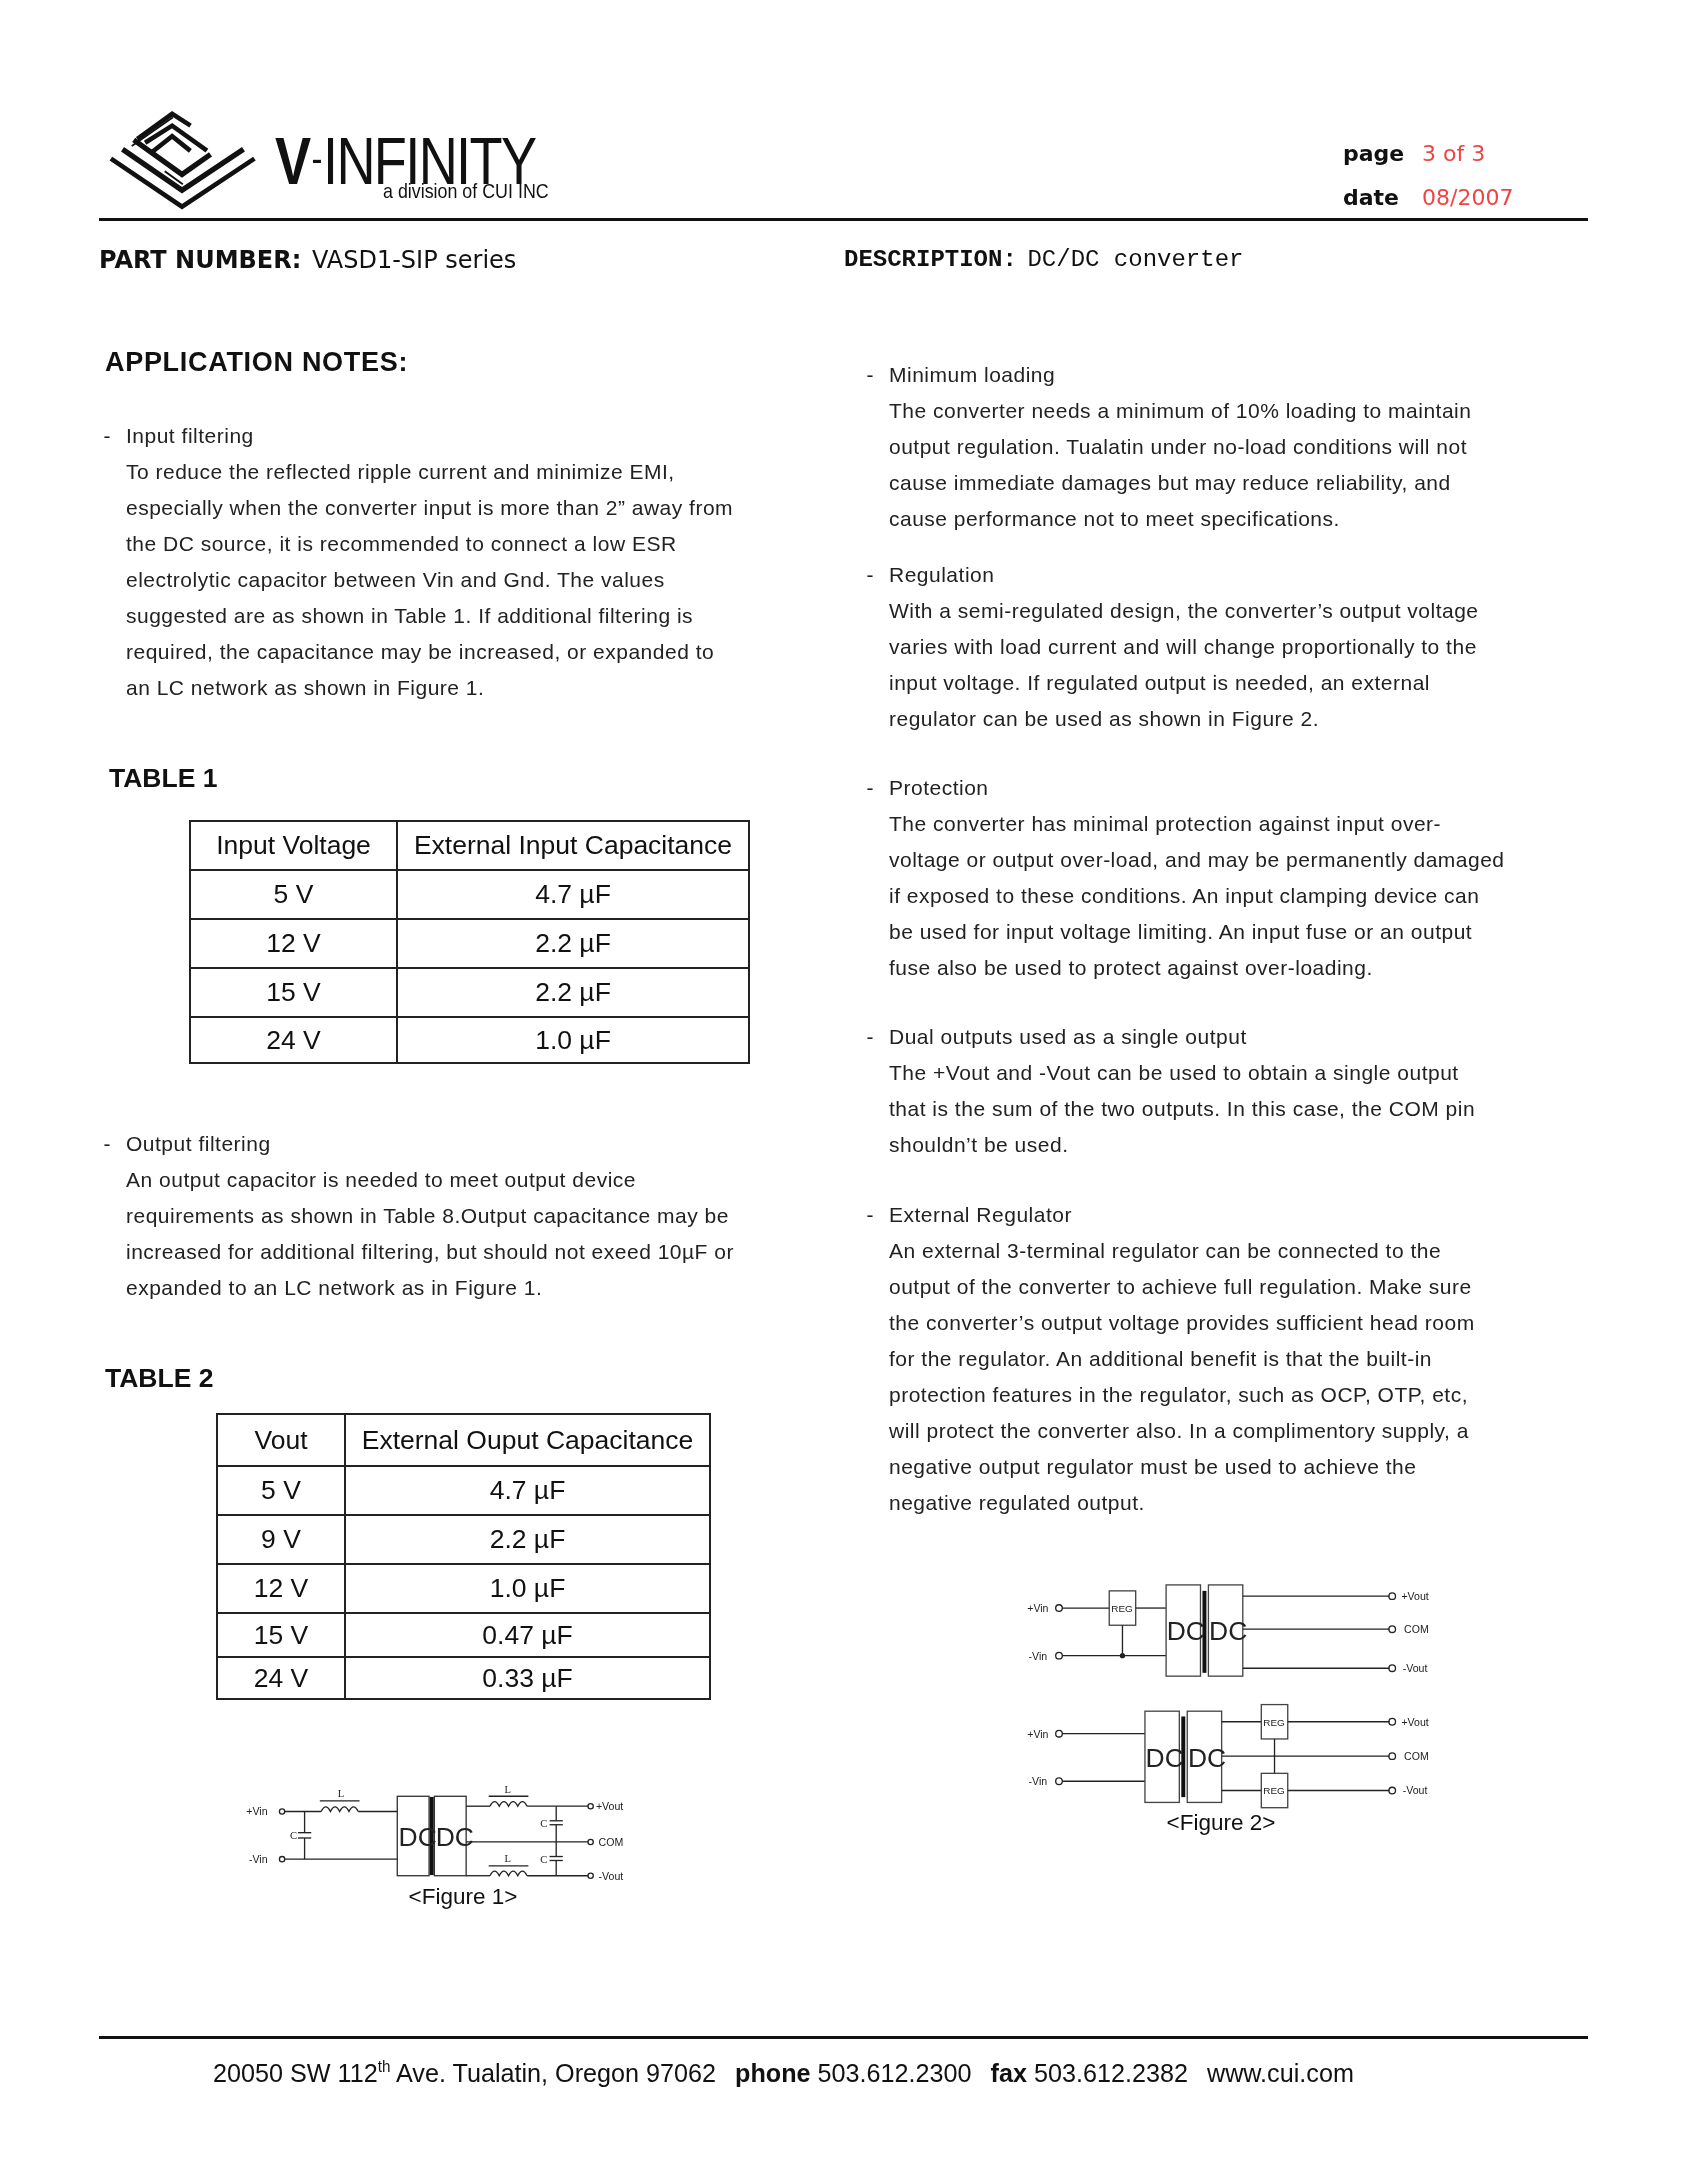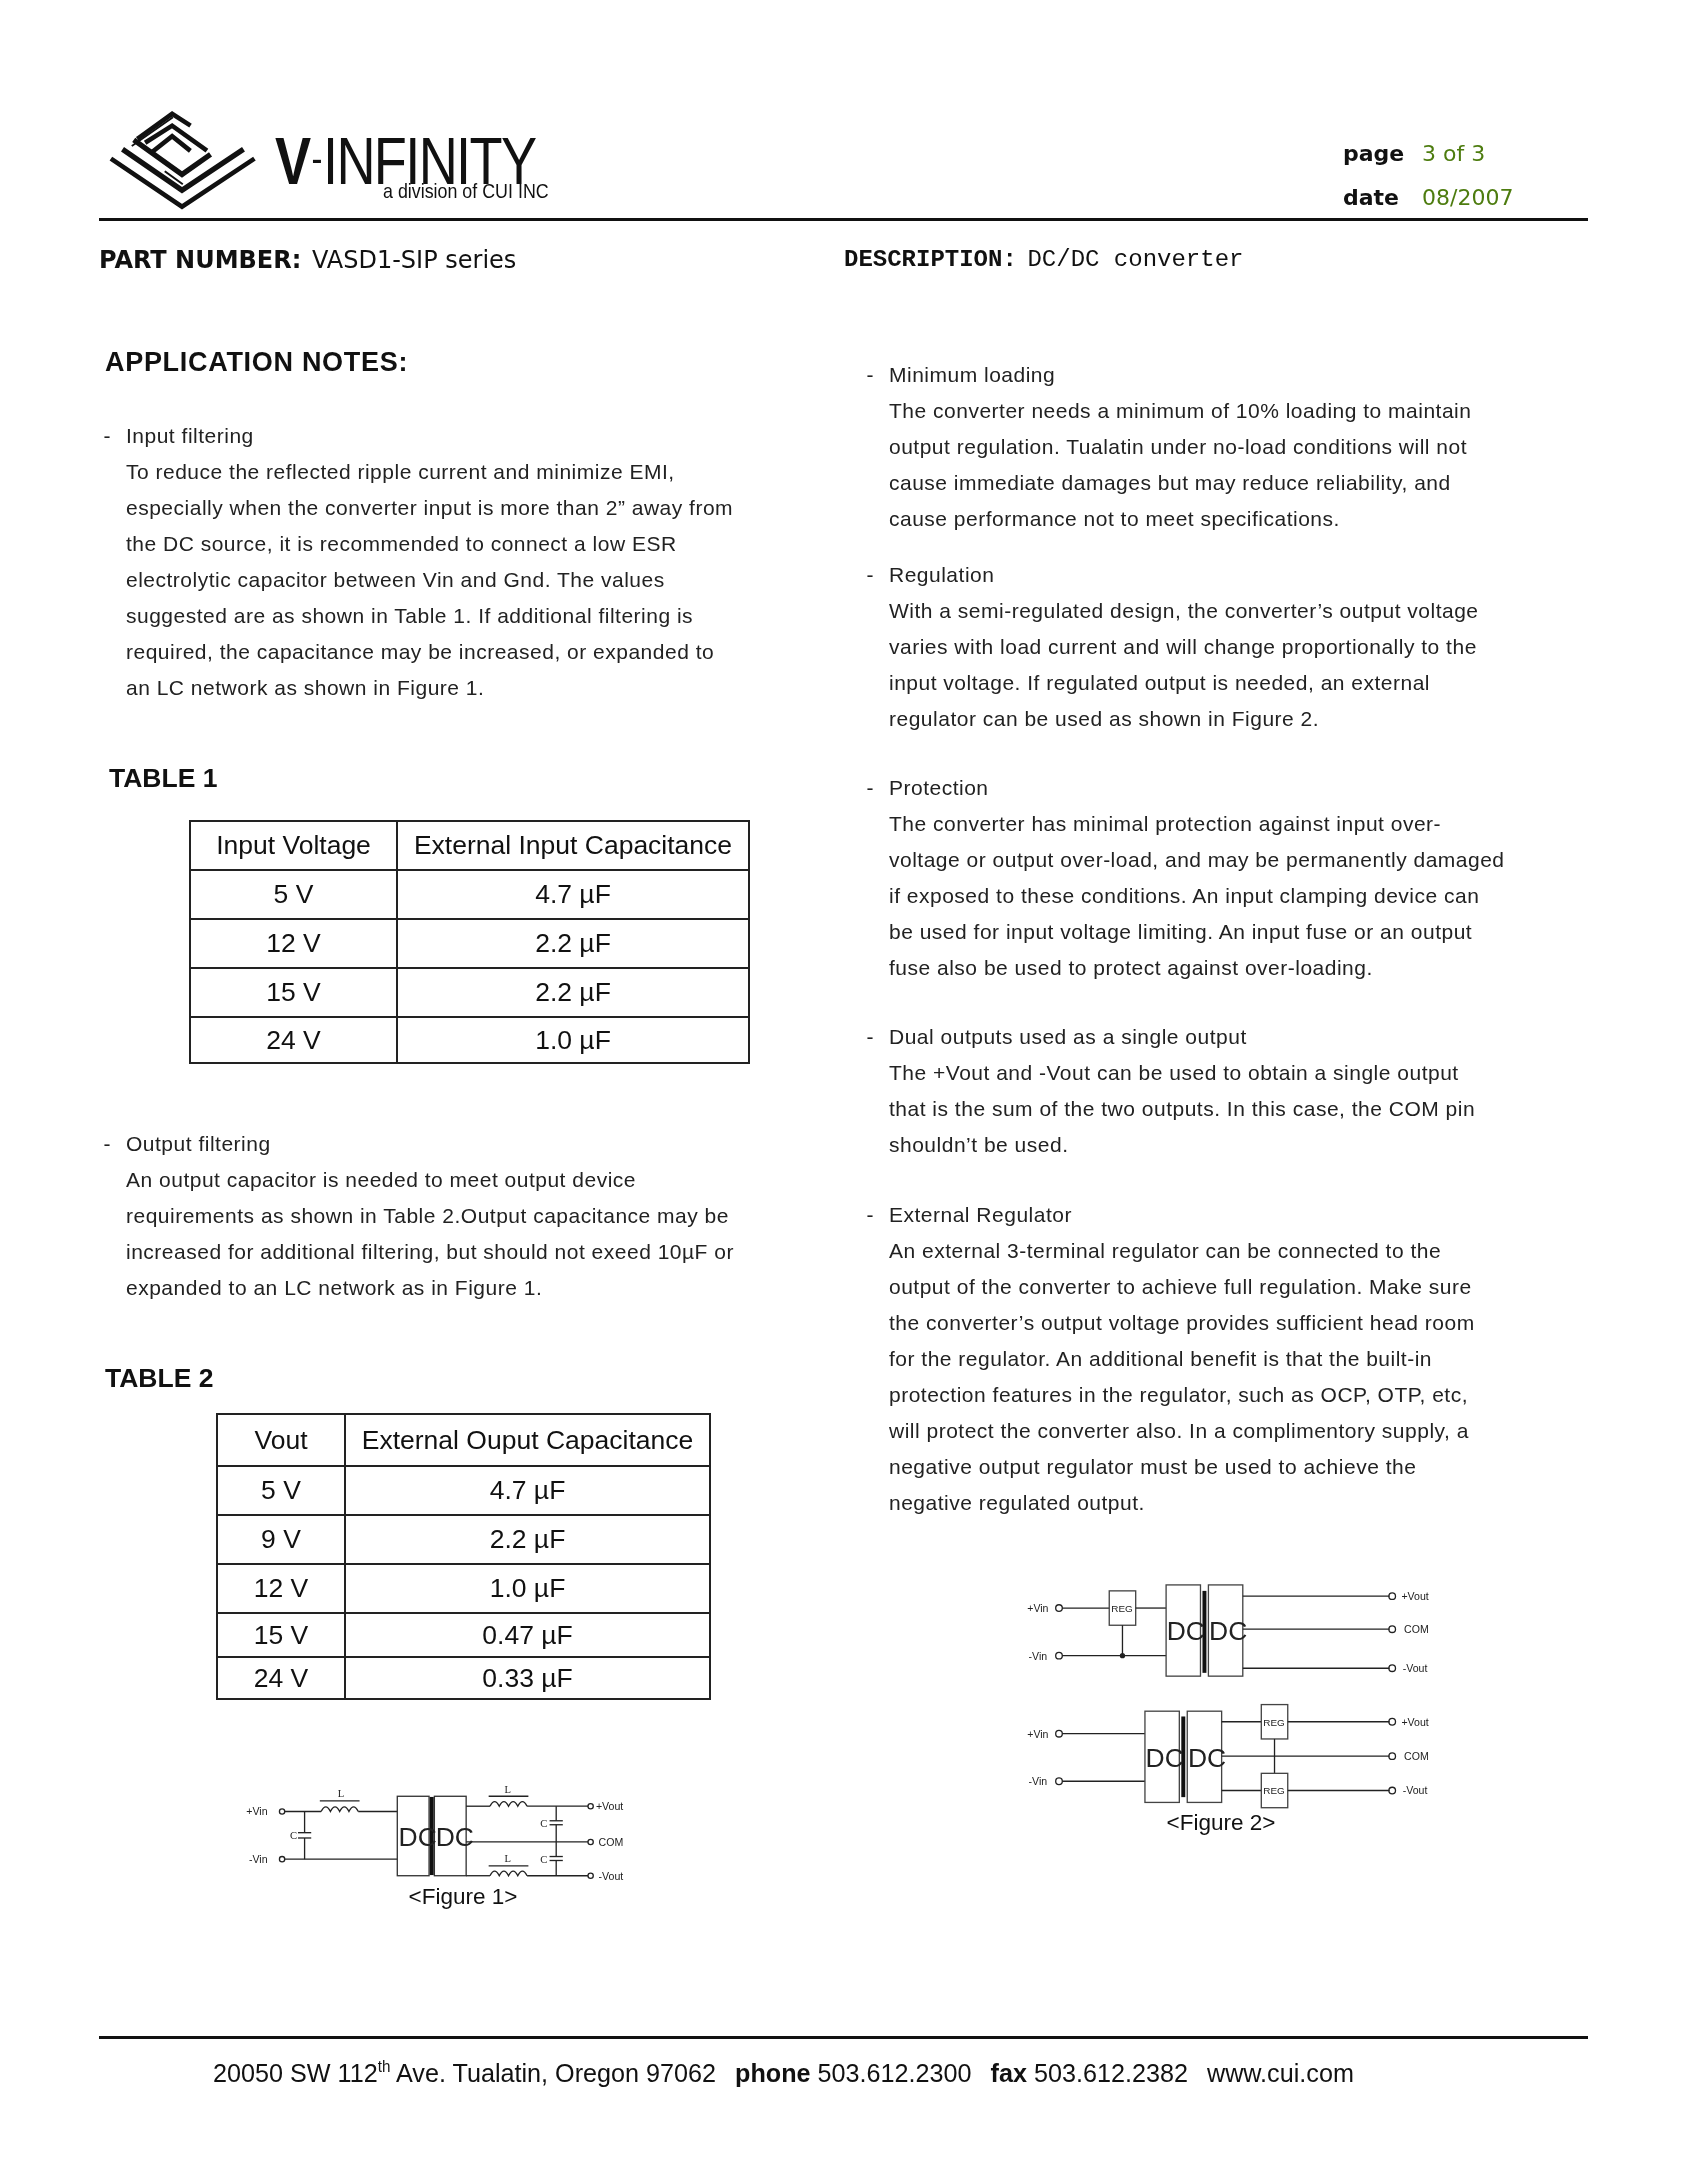--- a/index.html
+++ b/index.html
@@ -10,21 +10,21 @@
     .logo { left: 106px; top: 98px; width: 490px; height: 112px; }
     .logo-mark { position: absolute; left: 0; top: 0; width: 152px; height: 112px; }
     .brand { position: absolute; left: 169px; top: 26.5px; font-family: "Liberation Sans", sans-serif; font-size: 66px; line-height: 66px; letter-spacing: -2px; transform: scaleX(0.82); transform-origin: left top; white-space: nowrap; }
     .brand .v { font-weight: 700; }
     .brand .dash { font-weight: 400; font-size: 40px; vertical-align: 12px; margin: 0 2.6px; }
     .brand .rest { font-weight: 400; }
     .division { position: absolute; left: 277px; top: 81px; font-size: 21px; transform: scaleX(0.85); transform-origin: left top; white-space: nowrap; }
 
     .meta { left: 1343px; top: 132px; font-family: "DejaVu Sans", sans-serif; font-size: 22px; line-height: 44px; }
     .meta .k { font-weight: 700; display: inline-block; width: 79px; }
-    .meta .v { color: #4d7c0f; }
+    .meta .v { color: #ef4444; }
 
     .rule-top { left: 99px; top: 218px; width: 1489px; height: 2.6px; background: #111; }
     .rule-bottom { left: 99px; top: 2036px; width: 1489px; height: 2.6px; background: #111; }
 
     .part { left: 99px; top: 246px; font-family: "DejaVu Sans", sans-serif; font-size: 24px; white-space: nowrap; }
     .desc { left: 844px; top: 246px; font-family: Liberation Mono, monospace; font-size: 24px; white-space: nowrap; }
     .lbl-b { font-weight: 700; margin-right: 10.6px; }
 
     
     .h-app { left: 105px; top: 347px; font-size: 27px; font-weight: 700; letter-spacing: 0.7px; }
@@ -114,21 +114,21 @@
   <tr style="height:46px;">
         <td>24 V</td>
         <td>1.0 µF</td>
       </tr>
 </tbody>
   </table>
 
 <div class="abs note" style="left:126px; top:1126px;">
   <span class="title">Output filtering</span>
   <span class="body">An output capacitor is needed to meet output device</span>
-  <span class="body">requirements as shown in Table 2.Output capacitance may be</span>
+  <span class="body">requirements as shown in Table 8.Output capacitance may be</span>
   <span class="body">increased for additional filtering, but should not exeed 10µF or</span>
   <span class="body">expanded to an LC network as in Figure 1.</span>
 </div>
 
 <div class="abs tbl-title" style="left:105px; top:1363px;">TABLE 2</div>
 <table class="spec" style="left:216px; top:1413px; width:495px;">
   <tbody>
       <tr style="height:52px;">
     <td style="width:126px;">Vout</td>
     <td>External Ouput Capacitance</td>

